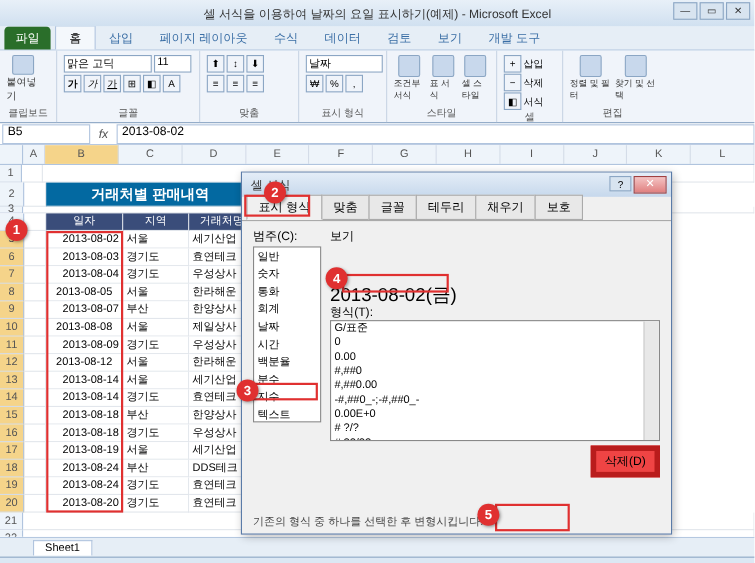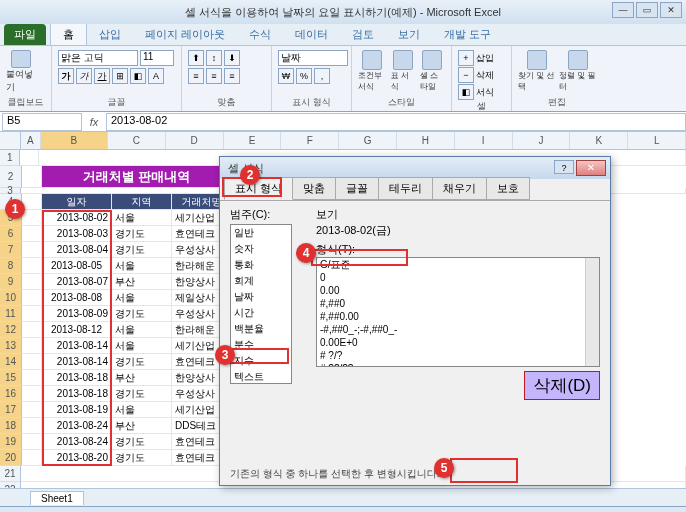--- a/index.html
+++ b/index.html
@@ -38,53 +38,53 @@
 .corner { width: 22px; border-right: 1px solid #b0c4de; }
 .colh { width: 60px; border-right: 1px solid #d4dce8; text-align: center; line-height: 18px; color: #555; }
 .colh.sel { background: #f5d48a; }
 
 
 .gridwrap { position: relative; height: 338px; overflow: hidden; background: #fff; }
 .gridrow { height: 16px; display: flex; font-size: 10px; }
 .rowh { width: 22px; background: #eef4fa; border-right: 1px solid #b0c4de; border-bottom: 1px solid #d4dce8; text-align: center; line-height: 16px; color: #555; }
 .rowh.sel { background: #f5d48a; }
 .cell { width: 60px; border-right: 1px solid #e2e6ec; border-bottom: 1px solid #e2e6ec; padding: 0 3px; line-height: 16px; overflow: hidden; white-space: nowrap; }
-.titlecell { background: #a21caf; color: #fff; font-weight: bold; text-align: center; font-size: 13px; height: 22px; line-height:22px;}
+.titlecell { background: #0369a1; color: #fff; font-weight: bold; text-align: center; font-size: 13px; height: 22px; line-height:22px;}
 .hdrcell { background: #3a4d7a; color: #fff; text-align: center; }
 .datacell { background: #fff; }
 
 
 .sheettabs { height: 18px; background: #e6eef6; border-top: 1px solid #b0c4de; display: flex; align-items: center; font-size: 10px; padding-left: 30px; }
 .stab { background: #fff; border: 1px solid #b0c4de; padding: 1px 10px; border-bottom: none; }
 
 
 .statusbar { height: 20px; background: #dce8f4; border-top: 1px solid #8ba6c4; display: flex; align-items: center; justify-content: space-between; font-size: 10px; padding: 0 8px; color: #333; }
 
 
 .dialog { position: absolute; left: 219px; top: 156px; width: 392px; height: 330px; background: #f0f0f0; border: 1px solid #5a7ba8; box-shadow: 2px 2px 8px rgba(0,0,0,0.3); font-size: 11px; display: flex; flex-direction: column; }
 .dlgtitle { height: 22px; background: linear-gradient(#e4edf7,#c6d8ec); display: flex; align-items: center; justify-content: space-between; padding: 0 4px; }
 .dlgtitle .t { font-size: 11px; color: #333; padding-left: 4px; }
 .dlgclose { width: 30px; height: 16px; background: linear-gradient(#f4c4c4,#e08080); border: 1px solid #a04040; color: #fff; text-align: center; font-size: 10px; line-height: 14px; cursor: pointer; }
 .dlgtabs { height: 22px; display: flex; border-bottom: 1px solid #aaa; background: #f0f0f0; padding-left: 4px; align-items: flex-end; }
 .dtab { padding: 3px 10px; font-size: 11px; border: 1px solid #aaa; background: #e8e8e8; margin-right: -1px; cursor: pointer; position: relative; }
 .dtab.active { background: #f0f0f0; border-bottom-color: #f0f0f0; z-index: 1; }
-.dlgbody { flex: 1; padding: 6px 10px; display: flex; gap: 24px; }
+.dlgbody { flex: 1; padding: 6px 10px; display: flex; gap: 8px; }
 .catcol { width: 62px; }
 .catlabel { font-size: 11px; margin-bottom: 2px; }
 .catlist { width: 62px; height: 160px; background: #fff; border: 1px solid #888; font-size: 10px; overflow: hidden; }
 .catitem { padding: 1px 3px; cursor: pointer; }
 .rightcol { flex: 1; }
 .samplelabel { font-size: 11px; }
-.samplebox { height: 16px; padding: 1px 0; font-size: 11px; margin-bottom:4px; }
+.samplebox { height: 16px; padding: 1px 0; font-size: 17px; margin-bottom:4px;margin-top:34px; }
 .fmtlabel { font-size: 11px; }
 .fmtinput { width: 100%; height: 18px; background: #fff; border: 1px solid #888; padding: 1px 3px; font-size: 11px; margin-bottom: 2px; }
 .fmtlist { width: 100%; height: 110px; background: #fff; border: 1px solid #888; font-size: 10px; overflow: hidden; position: relative; }
 .fmtitem { padding: 0 3px; line-height: 13px; }
 .fmtscroll { position:absolute; right:0; top:0; width:14px; height:100%; background:#e8e8e8; border-left:1px solid #ccc; }
-.delbtn { float: right; margin-top: 4px; padding: 2px 8px; background: #c4b5fd; border: 1px solid #b91c1c; font-size: 17px; cursor: pointer; }
+.delbtn { float: right; margin-top: 4px; padding: 2px 8px; background: #ef4444; border: 5px solid #b91c1c; font-size: 11px; cursor: pointer; }
 .dlgdesc { font-size: 10px; color: #444; padding: 4px 10px; clear: both; }
 .dlgfoot { height: 34px; display: flex; justify-content: flex-end; align-items: center; gap: 8px; padding: 0 10px; }
 .dlgbtn { width: 60px; height: 22px; background: #f0f0f0; border: 1px solid #888; font-size: 11px; cursor: pointer; }
 
 
 .callout { position: absolute; width: 20px; height: 20px; border-radius: 50%; background: #e03030; color: #fff; font-weight: bold; font-size: 12px; text-align: center; line-height: 20px; z-index: 100; box-shadow: 1px 1px 3px rgba(0,0,0,0.4); }
 .redbox { position: absolute; border: 2px solid #e03030; pointer-events: none; z-index: 99; }
 </style>
 </head>
 <body>
@@ -194,25 +194,25 @@
           <div class="tinybtn">◧</div>
           <span>서식</span>
         </div>
     </div>
     <div class="label">셀</div>
   </div>
   <div class="rgroup" style="width:90px;border-right:none">
     <div class="tools">
       <div class="bigbtn" style="width:40px">
           <div class="ico"></div>
+          <span style="font-size:8px">정렬 및 필터</span>
+        </div>
+      <div class="bigbtn" style="width:40px">
+          <div class="ico"></div>
           <span style="font-size:8px">찾기 및 선택</span>
-        </div>
-      <div class="bigbtn" style="width:40px">
-          <div class="ico"></div>
-          <span style="font-size:8px">정렬 및 필터</span>
         </div>
     </div>
     <div class="label">편집</div>
   </div>
 </div>
 
 <div class="formulabar">
   <div class="namebox">B5</div>
   <div class="fxlabel">fx</div>
   <div class="formulainput">2013-08-02</div>

